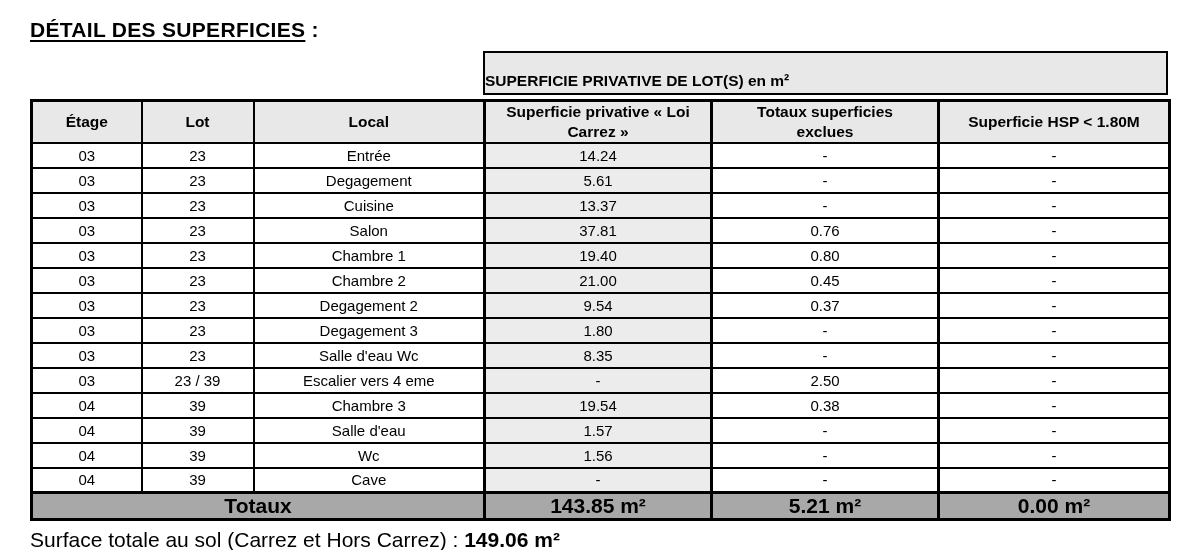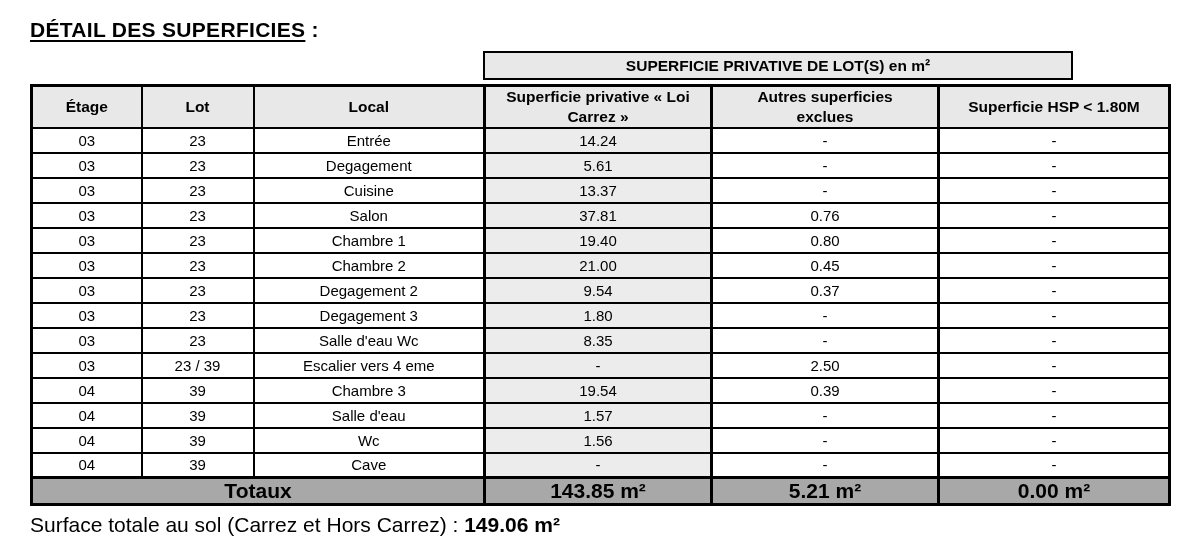--- a/index.html
+++ b/index.html
@@ -28,27 +28,27 @@
   }
   .title-text {
     text-decoration: underline;
     text-decoration-thickness: 2px;
     text-underline-offset: 3px;
   }
 
   .banner-row { width: 1138px; }
   .banner {
     margin-left: 453px;
-    width: 590px;
+    width: 685px;
     border: 2px solid var(--border_color);
     background: var(--header_bg);
     font-weight: bold;
     font-size: 15.5px;
-    text-align: center;
-    padding: 4px 0 3px 0;
+    text-align: left;
+    padding: 19px 0 3px 0;
   }
 
   table.superficies {
     width: 1138px;
     margin-top: 4px;
     border-collapse: collapse;
     table-layout: fixed;
     border: 3px solid var(--border_color);
   }
   table.superficies th,
@@ -107,21 +107,21 @@
       <col style="width:227px">
       <col style="width:231px">
     </colgroup>
     <thead>
       <tr>
         <th>Étage</th>
         <th>Lot</th>
         <th>Local</th>
         <th>Superficie privative « Loi
 Carrez »</th>
-        <th>Autres superficies
+        <th>Totaux superficies
 exclues</th>
         <th>Superficie HSP &lt; 1.80M</th>
       </tr>
     </thead>
     <tbody>
         <tr>
           <td>03</td>
           <td>23</td>
           <td>Entrée</td>
           <td>14.24</td>
@@ -198,21 +198,21 @@
           <td>Escalier vers 4 eme</td>
           <td>-</td>
           <td>2.50</td>
           <td>-</td>
         </tr>
         <tr>
           <td>04</td>
           <td>39</td>
           <td>Chambre 3</td>
           <td>19.54</td>
-          <td>0.39</td>
+          <td>0.38</td>
           <td>-</td>
         </tr>
         <tr>
           <td>04</td>
           <td>39</td>
           <td>Salle d'eau</td>
           <td>1.57</td>
           <td>-</td>
           <td>-</td>
         </tr>

